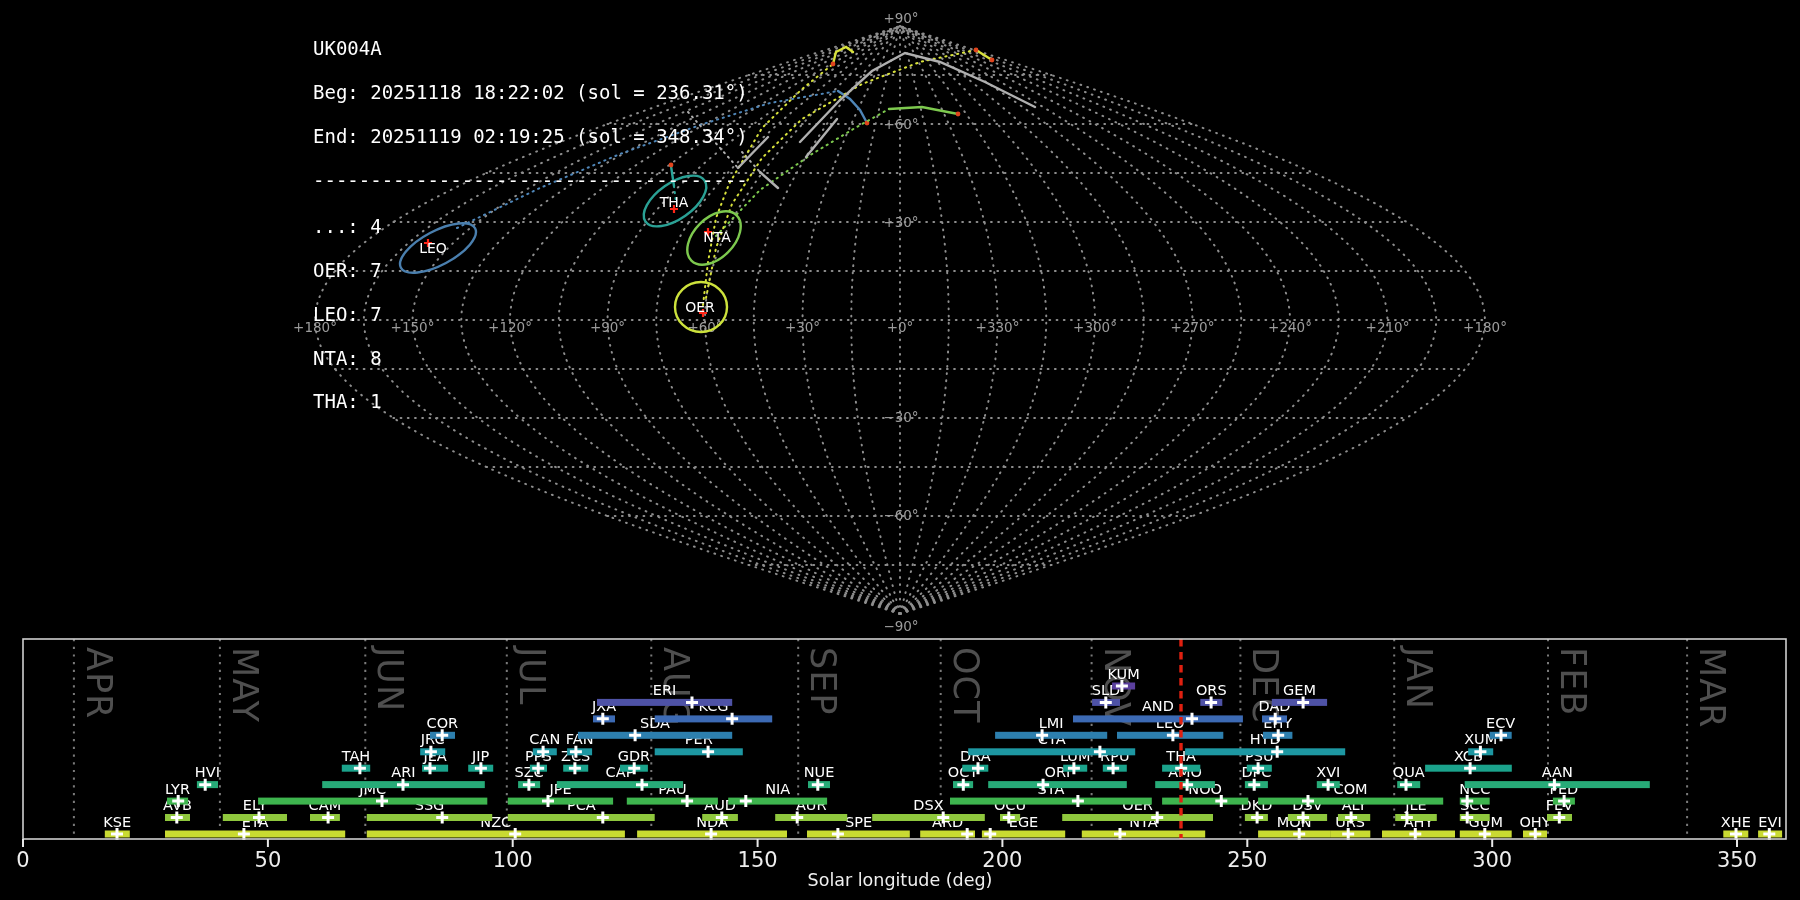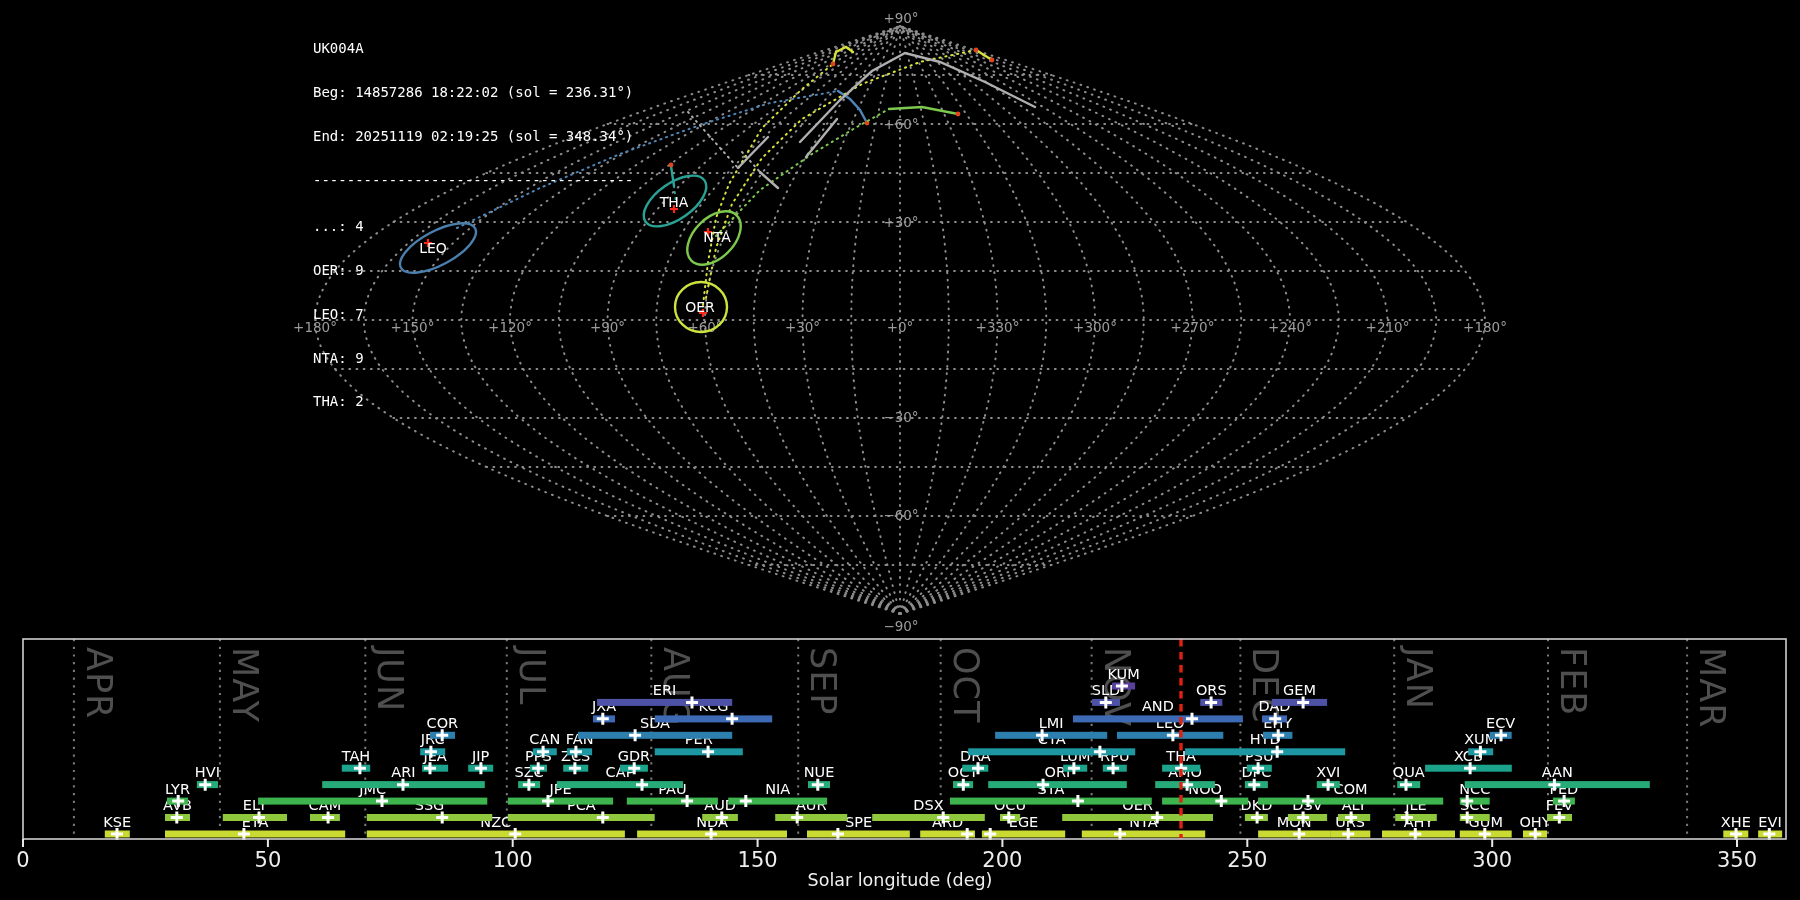--- a/index.html
+++ b/index.html
@@ -18,21 +18,21 @@
   .monthline{stroke:#7a7a7a;stroke-width:2;stroke-dasharray:2.2 5.5;fill:none;}
   .monthlbl{fill:#4f4f4f;font-size:35px;letter-spacing:1px;}
   .curline{stroke-width:3.4;stroke-dasharray:7.5 5.5;fill:none;}
   .shbar{stroke:none;}
   .shmark{stroke:#fff;stroke-width:3;fill:none;}
   .shlbl{fill:#fff;font-size:14.5px;text-anchor:middle;}
   .tick{stroke:#e8e8e8;stroke-width:2;}
   .ticklbl{fill:#eee;font-size:21px;text-anchor:middle;}
   #xlabel{fill:#f0f0f0;font-size:17.5px;text-anchor:middle;}
   #info-block{position:absolute;left:313px;top:12px;color:#fff;
-      font-family:"DejaVu Sans Mono",monospace;font-size:14px;line-height:14.6px;white-space:pre;}
+      font-family:"DejaVu Sans Mono",monospace;font-size:19px;line-height:14.6px;white-space:pre;}
   #info-block .cnt0{margin-top:3px;}
 </style>
 </head>
 <body>
 
 <div class="screen">
   <svg id="plot" width="1800" height="900" viewBox="0 0 1800 900">
     <g id="map-grid">
         <line x1="748.6" y1="565.0" x2="1051.4" y2="565.0" class="grid"></line>
         <line x1="607.5" y1="516.0" x2="1192.5" y2="516.0" class="grid"></line>
@@ -431,22 +431,22 @@
         <line x1="1492.2" y1="839" x2="1492.2" y2="847" class="tick"></line>
         <text x="1492.2" y="867" class="ticklbl">300</text>
         <line x1="1737.0" y1="839" x2="1737.0" y2="847" class="tick"></line>
         <text x="1737.0" y="867" class="ticklbl">350</text>
       </g>
     <text id="xlabel" x="900" y="886">Solar longitude (deg)</text>
   </svg>
 
   <div id="info-block">
     <div>UK004A</div>
-    <div>Beg: 14857286 18:22:02 (sol = 236.31°)</div>
+    <div>Beg: 20251118 18:22:02 (sol = 236.31°)</div>
     <div>End: 20251119 02:19:25 (sol = 348.34°)</div>
     <div>--------------------------------------</div>
     <div class="cnt0">...: 4</div>
-    <div>OER: 9</div>
+    <div>OER: 7</div>
     <div>LEO: 7</div>
-    <div>NTA: 9</div>
-    <div>THA: 2</div>
+    <div>NTA: 8</div>
+    <div>THA: 1</div>
   </div>
 </div>
 
 </body></html>

